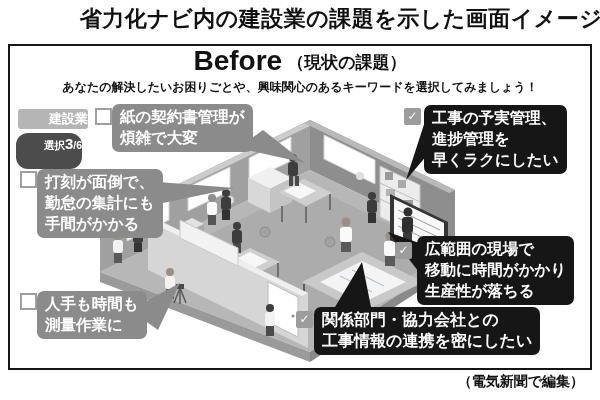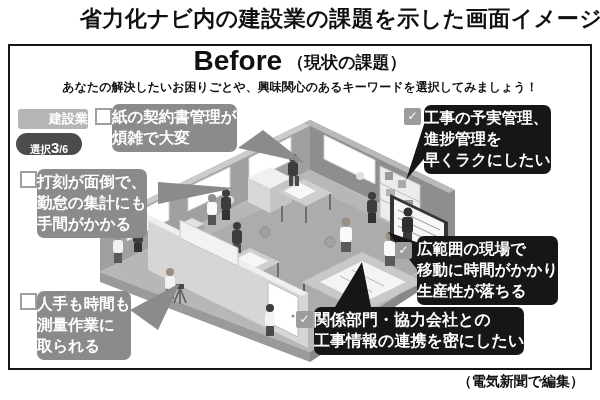--- a/index.html
+++ b/index.html
@@ -11,27 +11,27 @@
          border:2.5px solid #151515;background:#fff;z-index:0;}
   .heading{position:absolute;top:46px;left:0;width:600px;display:flex;
            justify-content:center;align-items:flex-end;gap:5px;z-index:2;}
   .heading .en{font-size:28px;font-weight:bold;line-height:30px;}
   .heading .ja{font-size:17px;font-weight:bold;line-height:26px;}
   .instruction{position:absolute;top:79px;left:0;width:600px;text-align:center;
                font-size:12px;font-weight:bold;z-index:2;}
   .badge-industry{position:absolute;left:18px;top:109px;width:70px;height:20px;
      background:#b5b5b5;color:#fff;font-size:13px;font-weight:bold;text-align:right;
      line-height:20px;border-radius:3px;z-index:3;}
-  .badge-selection{position:absolute;left:16px;top:133px;width:66px;height:22px;
-     background:#4c4c4c;color:#fff;border-radius:12px;text-align:center;z-index:3;
-     font-weight:bold;line-height:29px;}
+  .badge-selection{position:absolute;left:16px;top:133px;width:66px;height:36px;
+     background:#4c4c4c;color:#fff;border-radius:12px;text-align:right;z-index:3;
+     font-weight:bold;line-height:22px;}
   .badge-selection .sm{font-size:10.5px;} .badge-selection .lg{font-size:15px;}
   .scene{position:absolute;inset:0;z-index:1;}
   .bubble{position:absolute;color:#fff;font-weight:bold;border-radius:7px;
-          padding:2px 0 4px;font-size:15.5px;line-height:21px;z-index:3;white-space:nowrap;}
+          padding:2px 8px 4px;font-size:15.5px;line-height:21px;z-index:3;white-space:nowrap;}
   .bubble.gray{background:#8b8b8b;} .bubble.black{background:#161616;}
   .b1{left:112px;top:104px;} .b2{left:37px;top:169px;} .b3{left:37px;top:291px;}
   .b4{left:424px;top:105px;} .b5{left:417px;top:236px;}
   .b6{left:314px;top:307px;font-size:16px;}
   .cb{position:absolute;width:13px;height:13px;z-index:3;text-align:center;}
   .cb.un{background:#fff;border:2px solid #9f9f9f;}
   .cb.ck{background:#9c9c9c;border:2px solid #9c9c9c;color:#fff;
          font-size:12px;line-height:13px;font-weight:bold;border-radius:2px;}
   .cb1{left:95px;top:108px;} .cb2{left:20px;top:171px;} .cb3{left:20px;top:293px;}
   .cb4{left:404px;top:108px;} .cb5{left:395px;top:242px;} .cb6{left:296px;top:311px;}
@@ -235,21 +235,20 @@
   <div class="bubble gray b2">
     <div>打刻が面倒で、</div>
     <div>勤怠の集計にも</div>
     <div>手間がかかる</div>
   </div>
 
   <div class="cb un cb3"></div>
   <div class="bubble gray b3">
     <div>人手も時間も</div>
     <div>測量作業に</div>
-    <div>取られる</div>
   </div>
 
   <div class="cb ck cb4">
     <span>✓</span></div>
   <div class="bubble black b4">
     <div>工事の予実管理、</div>
     <div>進捗管理を</div>
     <div>早くラクにしたい</div>
   </div>
 

